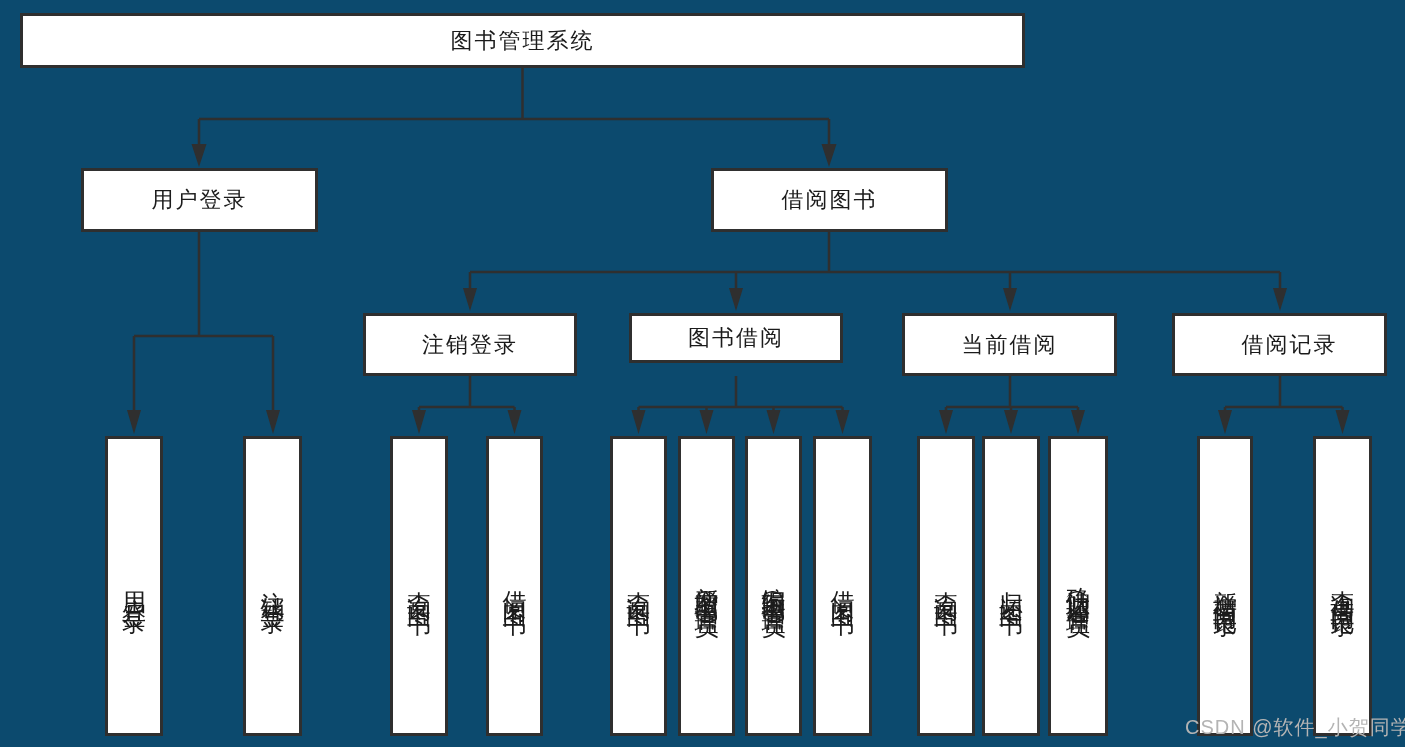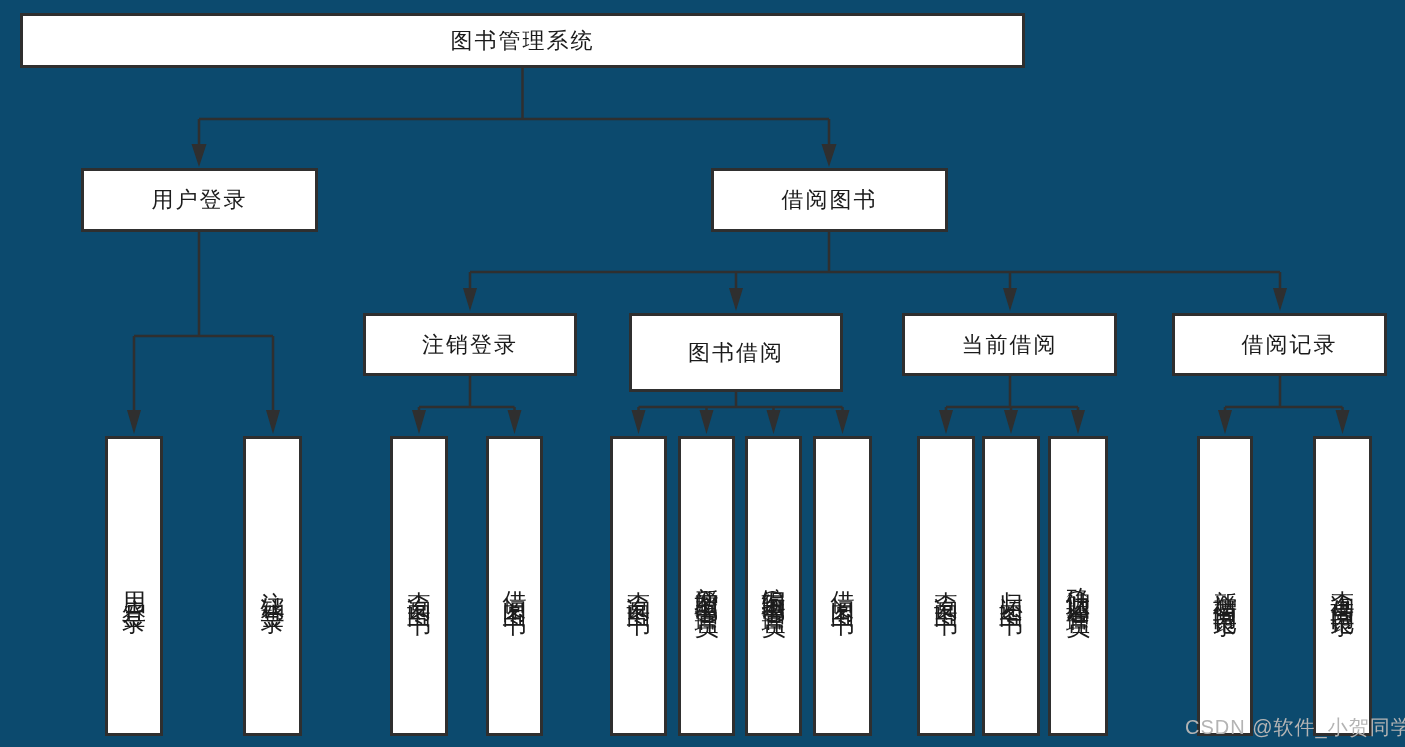--- a/index.html
+++ b/index.html
@@ -19,21 +19,21 @@
     writing-mode:vertical-rl;text-orientation:mixed;
     font-size:24px;letter-spacing:7px;line-height:1;
   }
   
   .n-root{left:20px;top:13px;width:1005px;height:55px;}
   
   .n-user-login{left:81px;top:168px;width:237px;height:64px;}
   .n-book-mgmt{left:711px;top:168px;width:237px;height:64px;}
   
   .n-new-rec{left:363px;top:313px;width:214px;height:63px;}
-  .n-borrow{left:629px;top:313px;width:214px;height:79px;}
+  .n-borrow{left:629px;top:313px;width:214px;height:50px;}
   .n-current{left:902px;top:313px;width:215px;height:63px;}
   .n-record{left:1172px;top:313px;width:215px;height:63px;padding-left:20px;}
   
   .n-l1{left:105px;top:436px;width:58px;height:300px;}
   .n-l2{left:243px;top:436px;width:59px;height:300px;}
   .n-l3{left:390px;top:436px;width:58px;height:300px;}
   .n-l4{left:486px;top:436px;width:57px;height:300px;}
   .n-l5{left:610px;top:436px;width:57px;height:300px;}
   .n-l6{left:678px;top:436px;width:57px;height:300px;letter-spacing:4px;}
   .n-l7{left:745px;top:436px;width:57px;height:300px;letter-spacing:4px;}

